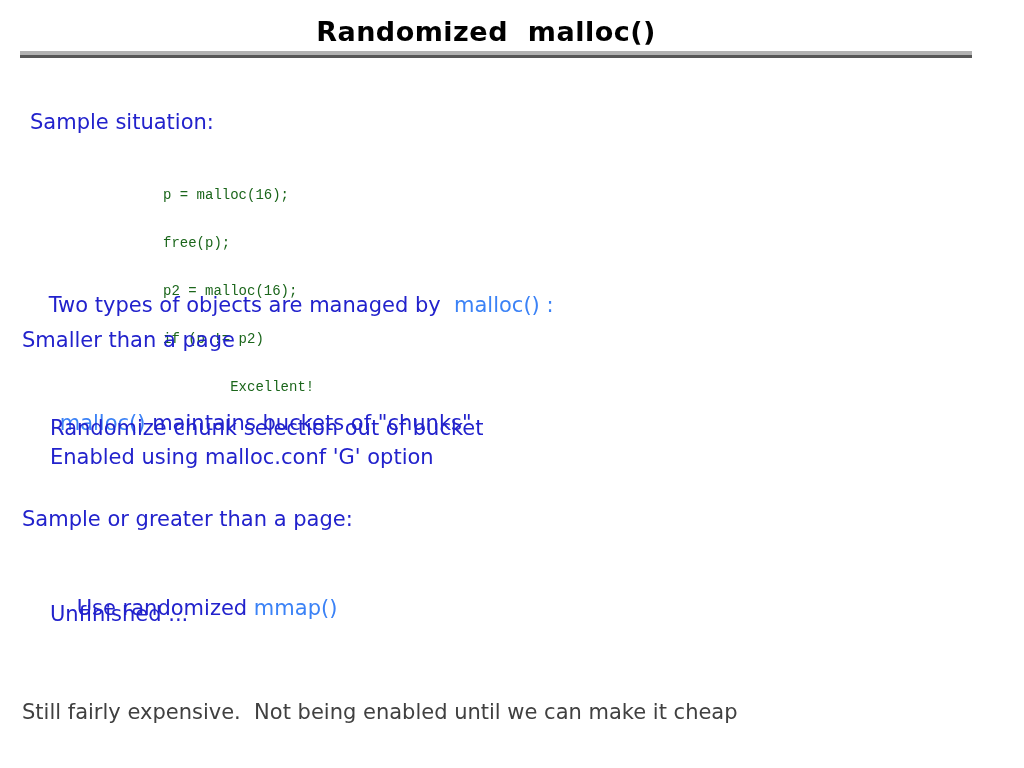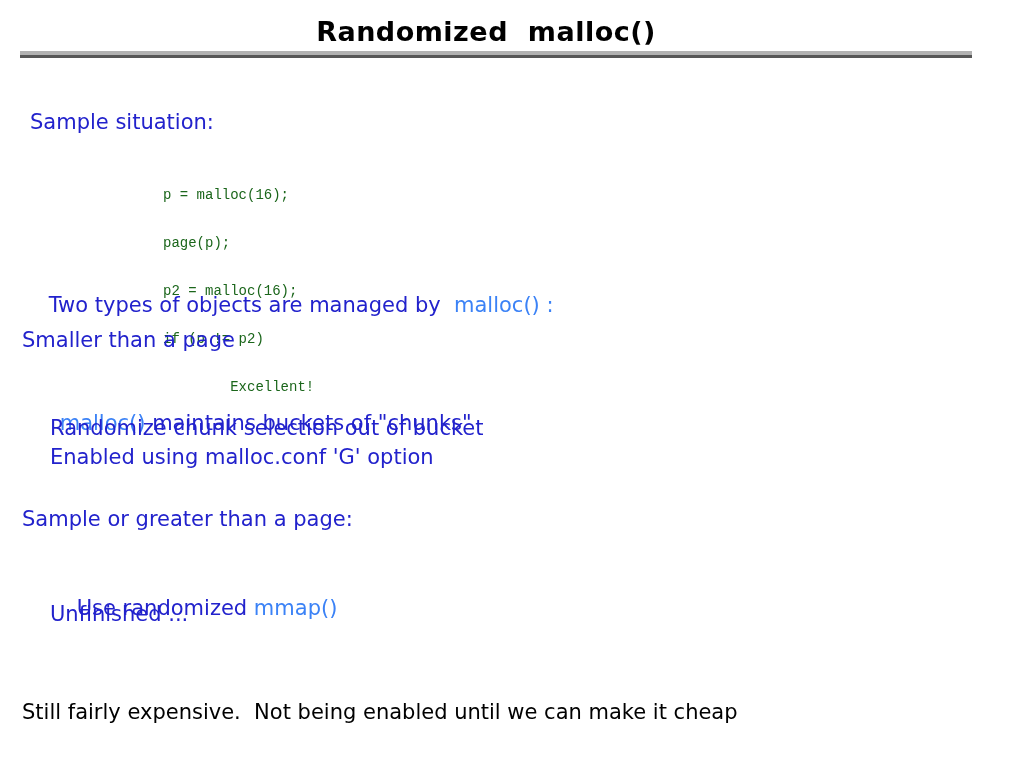--- a/index.html
+++ b/index.html
@@ -55,40 +55,40 @@
     position: absolute;
     left: 163px;
     top: 155px;
     font-family: "Liberation Mono", "DejaVu Sans Mono", monospace;
     font-size: 14px;
     line-height: 16px;
     color: #1b661b;
     white-space: pre;
   }
   .footer-note {
-    color: #000000;
+    color: #404040;
   }
 </style>
 </head>
 <body>
 
 <div class="slide">
 
   <div class="slide-title">Randomized  malloc()</div>
 
   <div class="separator">
     <div class="sep-light"></div>
     <div class="sep-dark"></div>
   </div>
 
   <div class="line" style="left:30px; top:98px;margin-top:12px;">Sample situation:</div>
 
   <div class="code-block">
     <div>p = malloc(16);</div>
-    <div>page(p);</div>
+    <div>free(p);</div>
     <div>p2 = malloc(16);</div>
     <div>if (p != p2)</div>
     <div>        Excellent!</div>
   </div>
 
   <div class="line" style="left:22px; top:269px;">
     <span>Two types of objects are managed by  </span><span class="kw">malloc() :</span>
   </div>
 
   <div class="line" style="left:22px; top:328px;">Smaller than a page</div>

